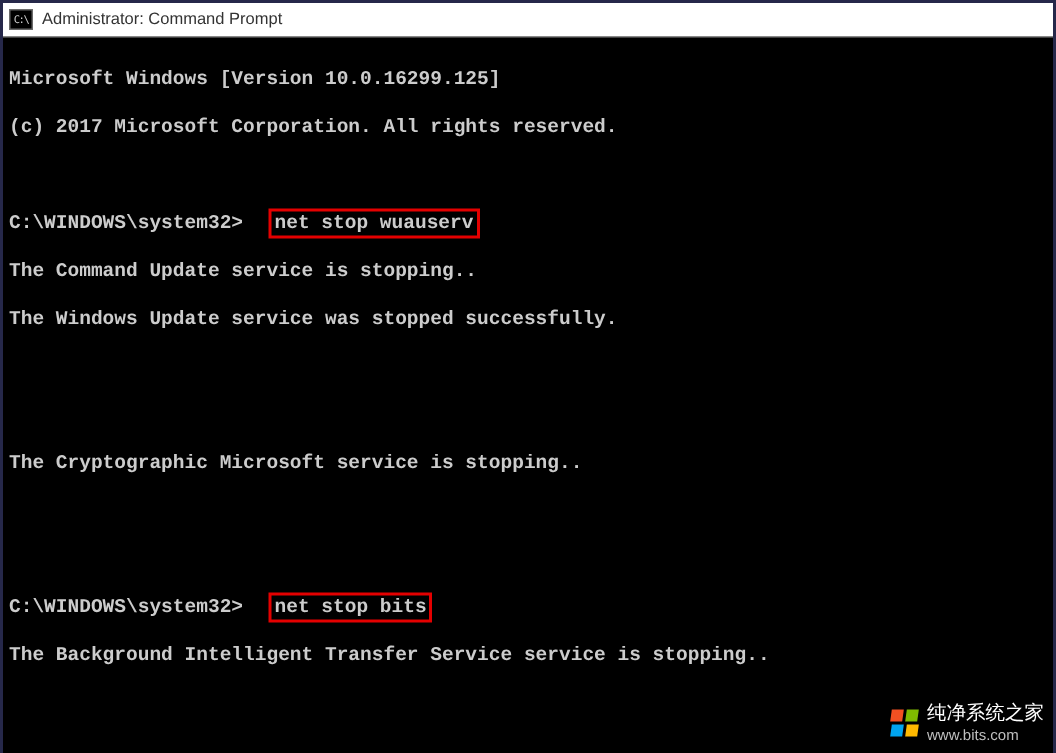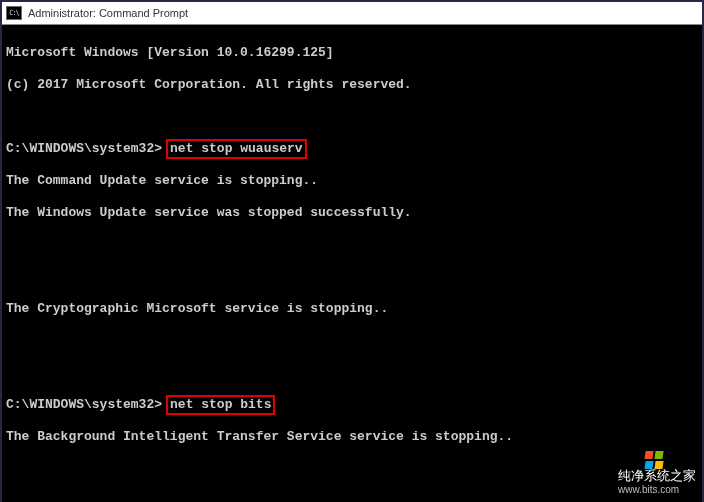--- a/index.html
+++ b/index.html
@@ -62,37 +62,36 @@
   }
   .line {
     display: block;
     white-space: pre;
     font-weight: bold;
   }
   .hl {
     border: 2px solid #e40000;
     display: inline-block;
     padding: 0 2px;
-    margin: -2px 4px;
+    margin: -2px 17px;
     line-height: 16px;
     vertical-align: top;
     text-align: right;
   }
   .watermark {
     position: absolute;
     right: 6px;
     bottom: 4px;
     display: flex;
     align-items: center;
     font-family: "Microsoft YaHei", Arial, sans-serif;
     font-size: 13px;
     color: #fff;
     z-index: 10;
     text-shadow: 0 0 2px rgba(0,0,0,0.6);
-    flex-direction: column;
   }
   .wm-logo {
     width: 18px;
     height: 18px;
     display: inline-grid;
     grid-template-columns: 1fr 1fr;
     grid-template-rows: 1fr 1fr;
     gap: 2px;
     margin-right: 6px;
   }

